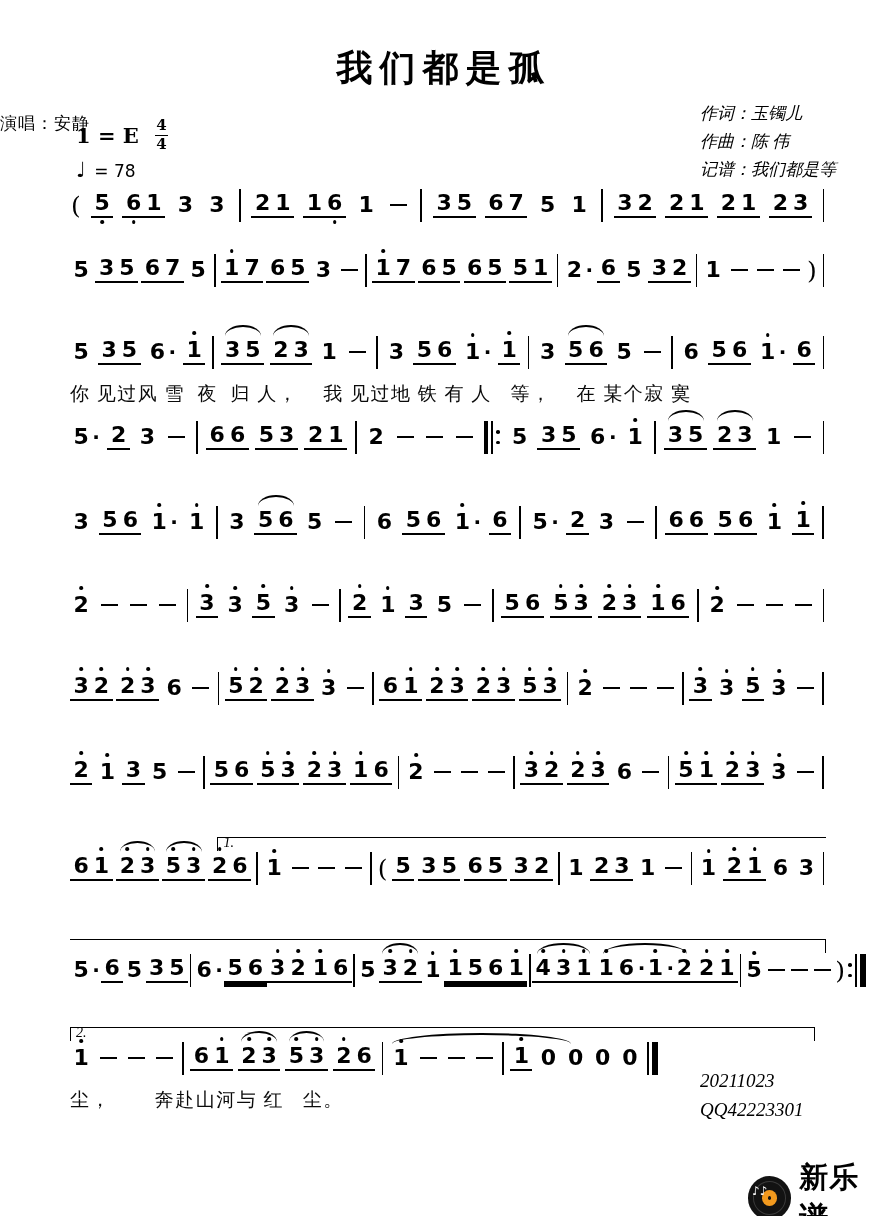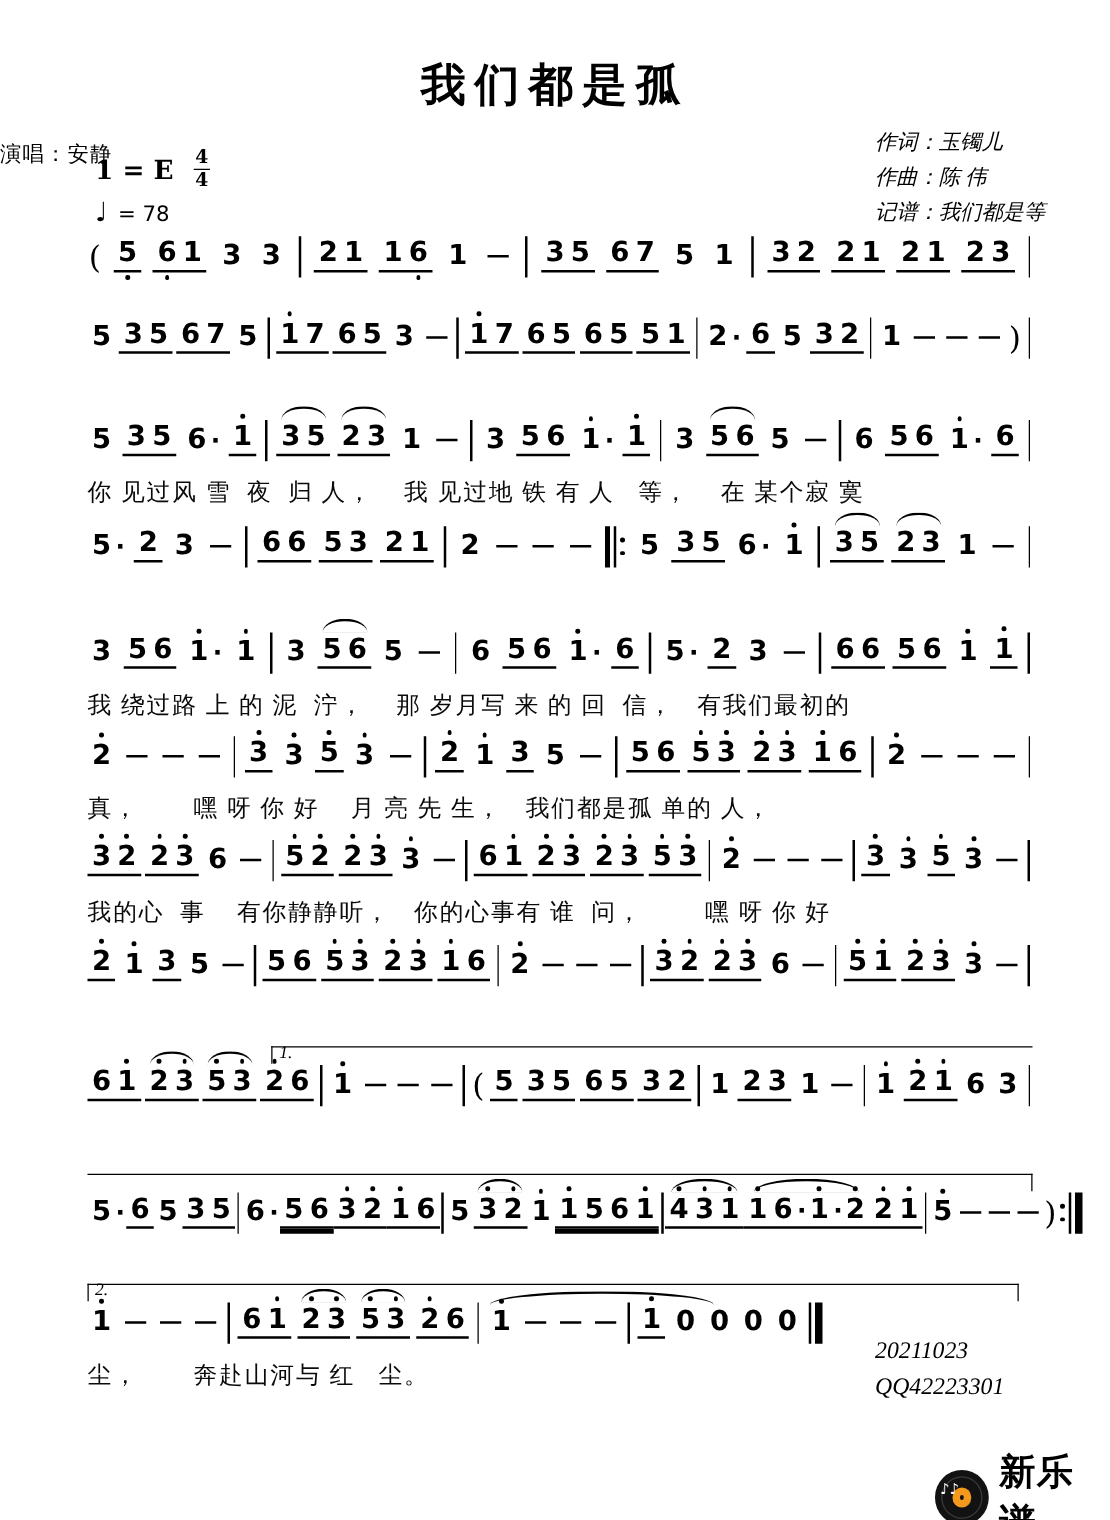--- a/index.html
+++ b/index.html
@@ -517,21 +517,20 @@
         <span class="grp">
           <span class="nt">1<span class="da"></span></span>
         </span>
         <span class="grp u1">
           <span class="nt">1<span class="da"></span></span>
         </span>
         <span class="barwrap">
           <span class="bl"></span>
         </span>
       </div>
-      <div class="lyr">我 绕过路 上 的 泥  泞，    那 岁月写 来 的 回  信，   有我们最初的</div>
     </div>
     <div class="sline" style="top: 583px;">
       <div class="nrow">
         <span class="grp">
           <span class="nt">2<span class="da"></span></span>
         </span>
         <span class="grp">
           <span class="dash"></span>
         </span>
         <span class="grp">
@@ -607,21 +606,20 @@
         <span class="grp">
           <span class="dash"></span>
         </span>
         <span class="grp">
           <span class="dash"></span>
         </span>
         <span class="barwrap">
           <span class="bl"></span>
         </span>
       </div>
-      <div class="lyr">真，       嘿 呀 你 好    月 亮 先 生，   我们都是孤 单的 人，</div>
     </div>
     <div class="sline" style="top: 666px;">
       <div class="nrow">
         <span class="grp u1">
           <span class="nt">3<span class="da"></span></span>
           <span class="nt">2<span class="da"></span></span>
         </span>
         <span class="grp u1">
           <span class="nt">2<span class="da"></span></span>
           <span class="nt">3<span class="da"></span></span>
@@ -698,21 +696,20 @@
         <span class="grp">
           <span class="nt">3<span class="da"></span></span>
         </span>
         <span class="grp">
           <span class="dash"></span>
         </span>
         <span class="barwrap">
           <span class="bl"></span>
         </span>
       </div>
-      <div class="lyr">我的心  事    有你静静听，   你的心事有 谁  问，        嘿 呀 你 好</div>
     </div>
     <div class="sline" style="top: 750px;">
       <div class="nrow">
         <span class="grp u1">
           <span class="nt">2<span class="da"></span></span>
         </span>
         <span class="grp">
           <span class="nt">1<span class="da"></span></span>
         </span>
         <span class="grp u1">

